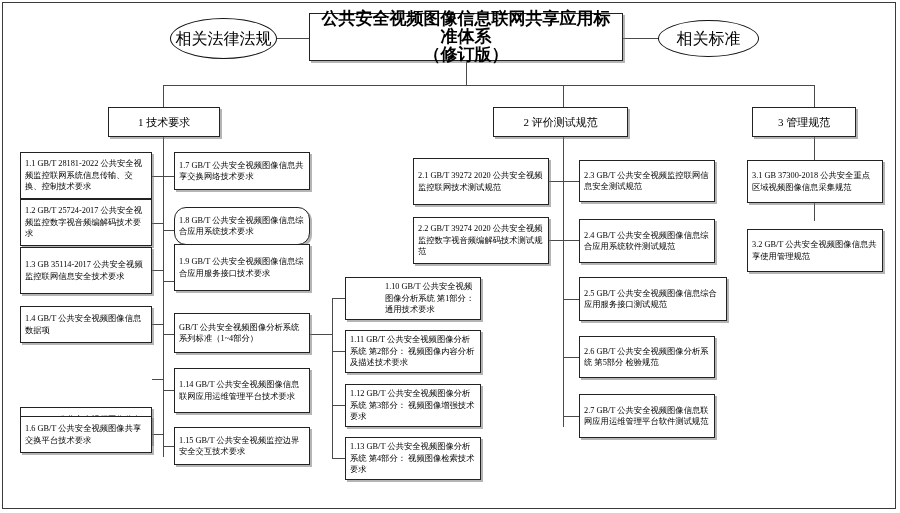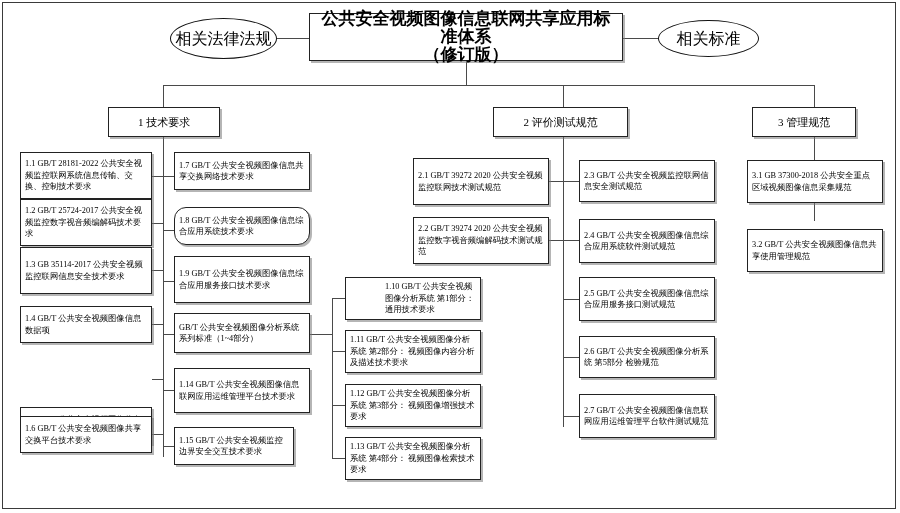--- a/index.html
+++ b/index.html
@@ -142,30 +142,30 @@
   <div class="box" style="left:20px;top:416px;width:132px;height:37px;">
     <span class="txt">1.6 GB/T 公共安全视频图像共享交换平台技术要求</span>
   </div>
 
   <div class="box" style="left:174px;top:152px;width:136px;height:38px;">
     <span class="txt">1.7 GB/T 公共安全视频图像信息共享交换网络技术要求</span>
   </div>
   <div class="box" style="left:174px;top:207px;width:136px;height:38px;border-radius:12px;">
     <span class="txt">1.8 GB/T 公共安全视频图像信息综合应用系统技术要求</span>
   </div>
-  <div class="box" style="left:174px;top:256px;width:136px;height:47px;">
+  <div class="box" style="left:174px;top:244px;width:136px;height:47px;">
     <span class="txt">1.9 GB/T 公共安全视频图像信息综合应用服务接口技术要求</span>
   </div>
   <div class="box" style="left:174px;top:313px;width:136px;height:40px;">
     <span class="txt">GB/T 公共安全视频图像分析系统系列标准（1~4部分）</span>
   </div>
   <div class="box" style="left:174px;top:368px;width:136px;height:45px;">
     <span class="txt">1.14 GB/T 公共安全视频图像信息联网应用运维管理平台技术要求</span>
   </div>
-  <div class="box" style="left:174px;top:427px;width:120px;height:38px;">
+  <div class="box" style="left:174px;top:427px;width:136px;height:38px;">
     <span class="txt">1.15 GB/T 公共安全视频监控边界安全交互技术要求</span>
   </div>
 
   <div class="box" style="left:345px;top:277px;width:136px;height:43px;padding-left:39px;">
     <span class="txt">1.10 GB/T 公共安全视频图像分析系统 第1部分： 通用技术要求</span>
   </div>
   <div class="box" style="left:345px;top:330px;width:136px;height:43px;">
     <span class="txt">1.11 GB/T 公共安全视频图像分析系统 第2部分： 视频图像内容分析及描述技术要求</span>
   </div>
   <div class="box" style="left:345px;top:384px;width:136px;height:43px;">
@@ -181,21 +181,21 @@
   <div class="box" style="left:413px;top:217px;width:136px;height:47px;">
     <span class="txt">2.2 GB/T 39274 2020 公共安全视频监控数字视音频编解码技术测试规范</span>
   </div>
 
   <div class="box" style="left:579px;top:160px;width:136px;height:42px;">
     <span class="txt">2.3 GB/T 公共安全视频监控联网信息安全测试规范</span>
   </div>
   <div class="box" style="left:579px;top:219px;width:136px;height:44px;">
     <span class="txt">2.4 GB/T 公共安全视频图像信息综合应用系统软件测试规范</span>
   </div>
-  <div class="box" style="left:579px;top:277px;width:136px;height:44px;">
+  <div class="box" style="left:579px;top:277px;width:148px;height:44px;">
     <span class="txt">2.5 GB/T 公共安全视频图像信息综合应用服务接口测试规范</span>
   </div>
   <div class="box" style="left:579px;top:336px;width:136px;height:42px;">
     <span class="txt">2.6 GB/T 公共安全视频图像分析系统 第5部分 检验规范</span>
   </div>
   <div class="box" style="left:579px;top:394px;width:136px;height:44px;">
     <span class="txt">2.7 GB/T 公共安全视频图像信息联网应用运维管理平台软件测试规范</span>
   </div>
 
   <div class="box" style="left:747px;top:160px;width:136px;height:43px;">

